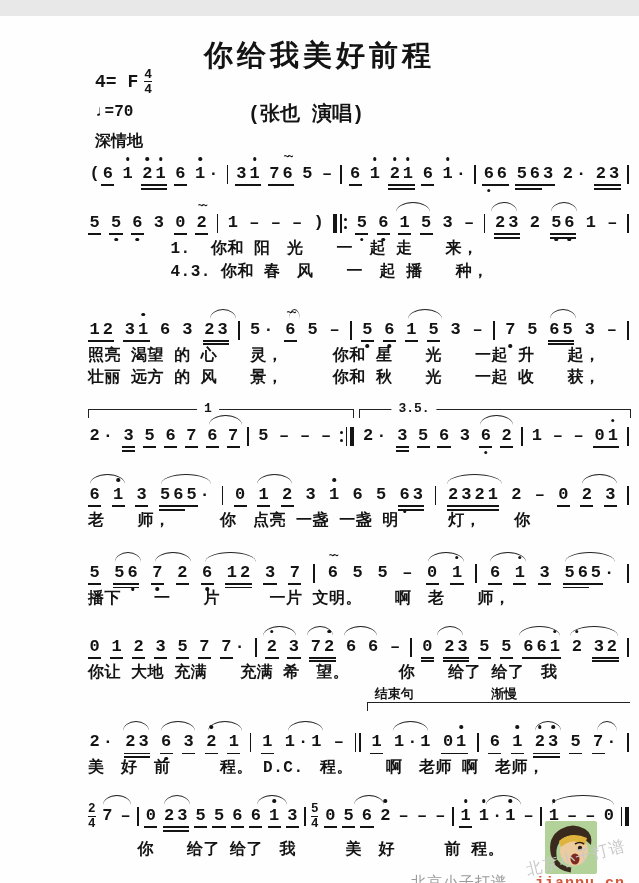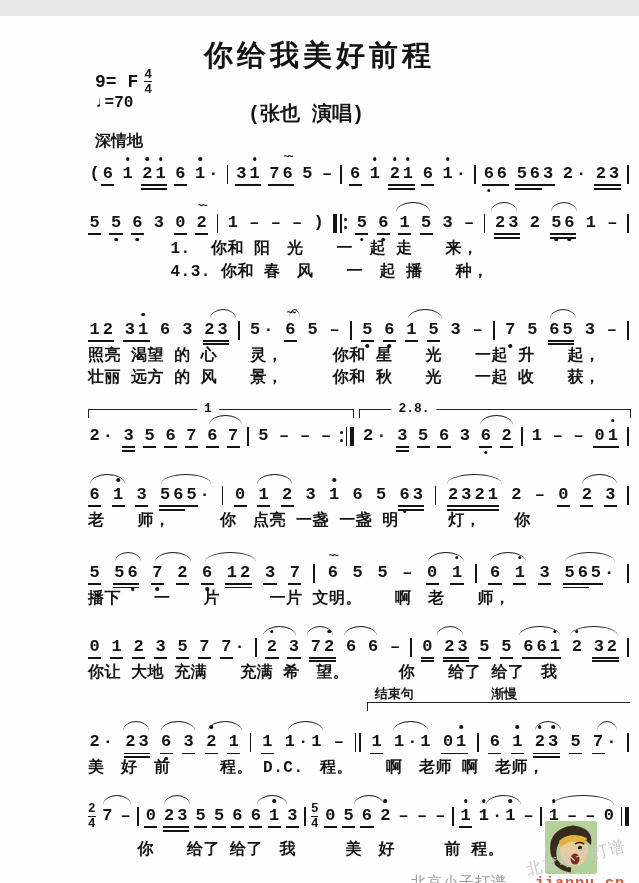--- a/index.html
+++ b/index.html
@@ -5,21 +5,21 @@
   html,body{margin:0;padding:0;background:#e8e8e8;}
   .page{position:relative;width:639px;height:883px;background:#fefefe;overflow:hidden;
         font-family:Liberation Mono, monospace;color:#141414;margin:16px auto;}
   
   .title{position:absolute;top:20px;left:0;width:100%;text-align:center;
          font-size:29px;font-weight:900;letter-spacing:4px;}
   .keysig{position:absolute;top:52px;left:95px;font-size:18px;font-weight:700;display:flex;align-items:center;gap:6px;}
   .frac{display:inline-flex;flex-direction:column;align-items:center;line-height:1;}
   .frac i{font-style:normal;font-size:13px;font-weight:800;}
   .frac .den{border-top:1.7px solid #141414;padding-top:1px;}
-  .tempo{position:absolute;top:78px;left:95px;font-size:16px;font-weight:700;}
+  .tempo{position:absolute;top:87px;left:95px;font-size:16px;font-weight:700;}
   .expression{position:absolute;top:115px;left:95px;font-size:16px;font-weight:600;}
   .performer{position:absolute;top:84px;left:248px;font-size:20px;font-weight:600;}
   .credits{position:absolute;top:66px;right:34px;font-size:16px;font-weight:600;line-height:1.65;text-align:left;}
   
   #score{position:absolute;top:132px;left:0;right:0;}
   .m-line{position:relative;display:flex;justify-content:space-between;align-items:flex-start;
           padding:14px 10px 6px 88px;white-space:nowrap;}
   .cell{display:inline-block;}
   .note{position:relative;display:inline-block;padding:0 1.5px;font-size:17px;font-weight:700;line-height:1.12;}
   .note i{position:absolute;font-style:normal;}
@@ -55,21 +55,21 @@
   .wm-url{position:absolute;right:14px;bottom:7px;font-size:15px;font-weight:700;color:#d4553a;letter-spacing:1px;}
 </style>
 </head>
 <body>
 
 <div class="page">
 
   <div class="title">你给我美好前程</div>
 
   <div class="keysig">
-    <span>9= F</span>
+    <span>4= F</span>
     <span class="frac">
       <i>4</i>
       <i class="den">4</i>
     </span>
   </div>
 
   <div class="tempo">♩=70</div>
   <div class="expression">深情地</div>
   <div class="performer">(张也 演唱)</div>
 
@@ -232,21 +232,21 @@
         <span class="cell"><span class="note">0<i class="ul u1"></i></span><span class="note">1<i class="d ab"></i><i class="ul u1"></i></span></span>
         <span class="cell barcell">
           <i class="vb"></i>
         </span>
         <div class="arc" style="left: 209px; width: 33px;"></div>
         <div class="arc" style="left: 480px; width: 33px;"></div>
         <div class="bracket volta" style="left: 88px; width: 264px;">
           <span style="left: 45%;">1</span>
         </div>
         <div class="bracket volta" style="left: 359px; width: 270px;">
-          <span style="left: 20%;">2.8.</span>
+          <span style="left: 20%;">3.5.</span>
         </div>
       </div>
       <div class="m-line" style="margin-top: 20px;">
         <span class="cell"><span class="note">6<i class="ul u1"></i></span></span>
         <span class="cell"><span class="note">1<i class="d ab"></i><i class="ul u1"></i></span></span>
         <span class="cell"><span class="note">3<i class="ul u1"></i></span></span>
         <span class="cell"><span class="note">5<i class="ul u1"></i><i class="ul u2"></i></span><span class="note">6<i class="ul u1"></i><i class="ul u2"></i></span><span class="note">5<i class="ul u1"></i></span><span class="note">·</span></span>
         <span class="cell barcell">
           <i class="vb"></i>
         </span>

